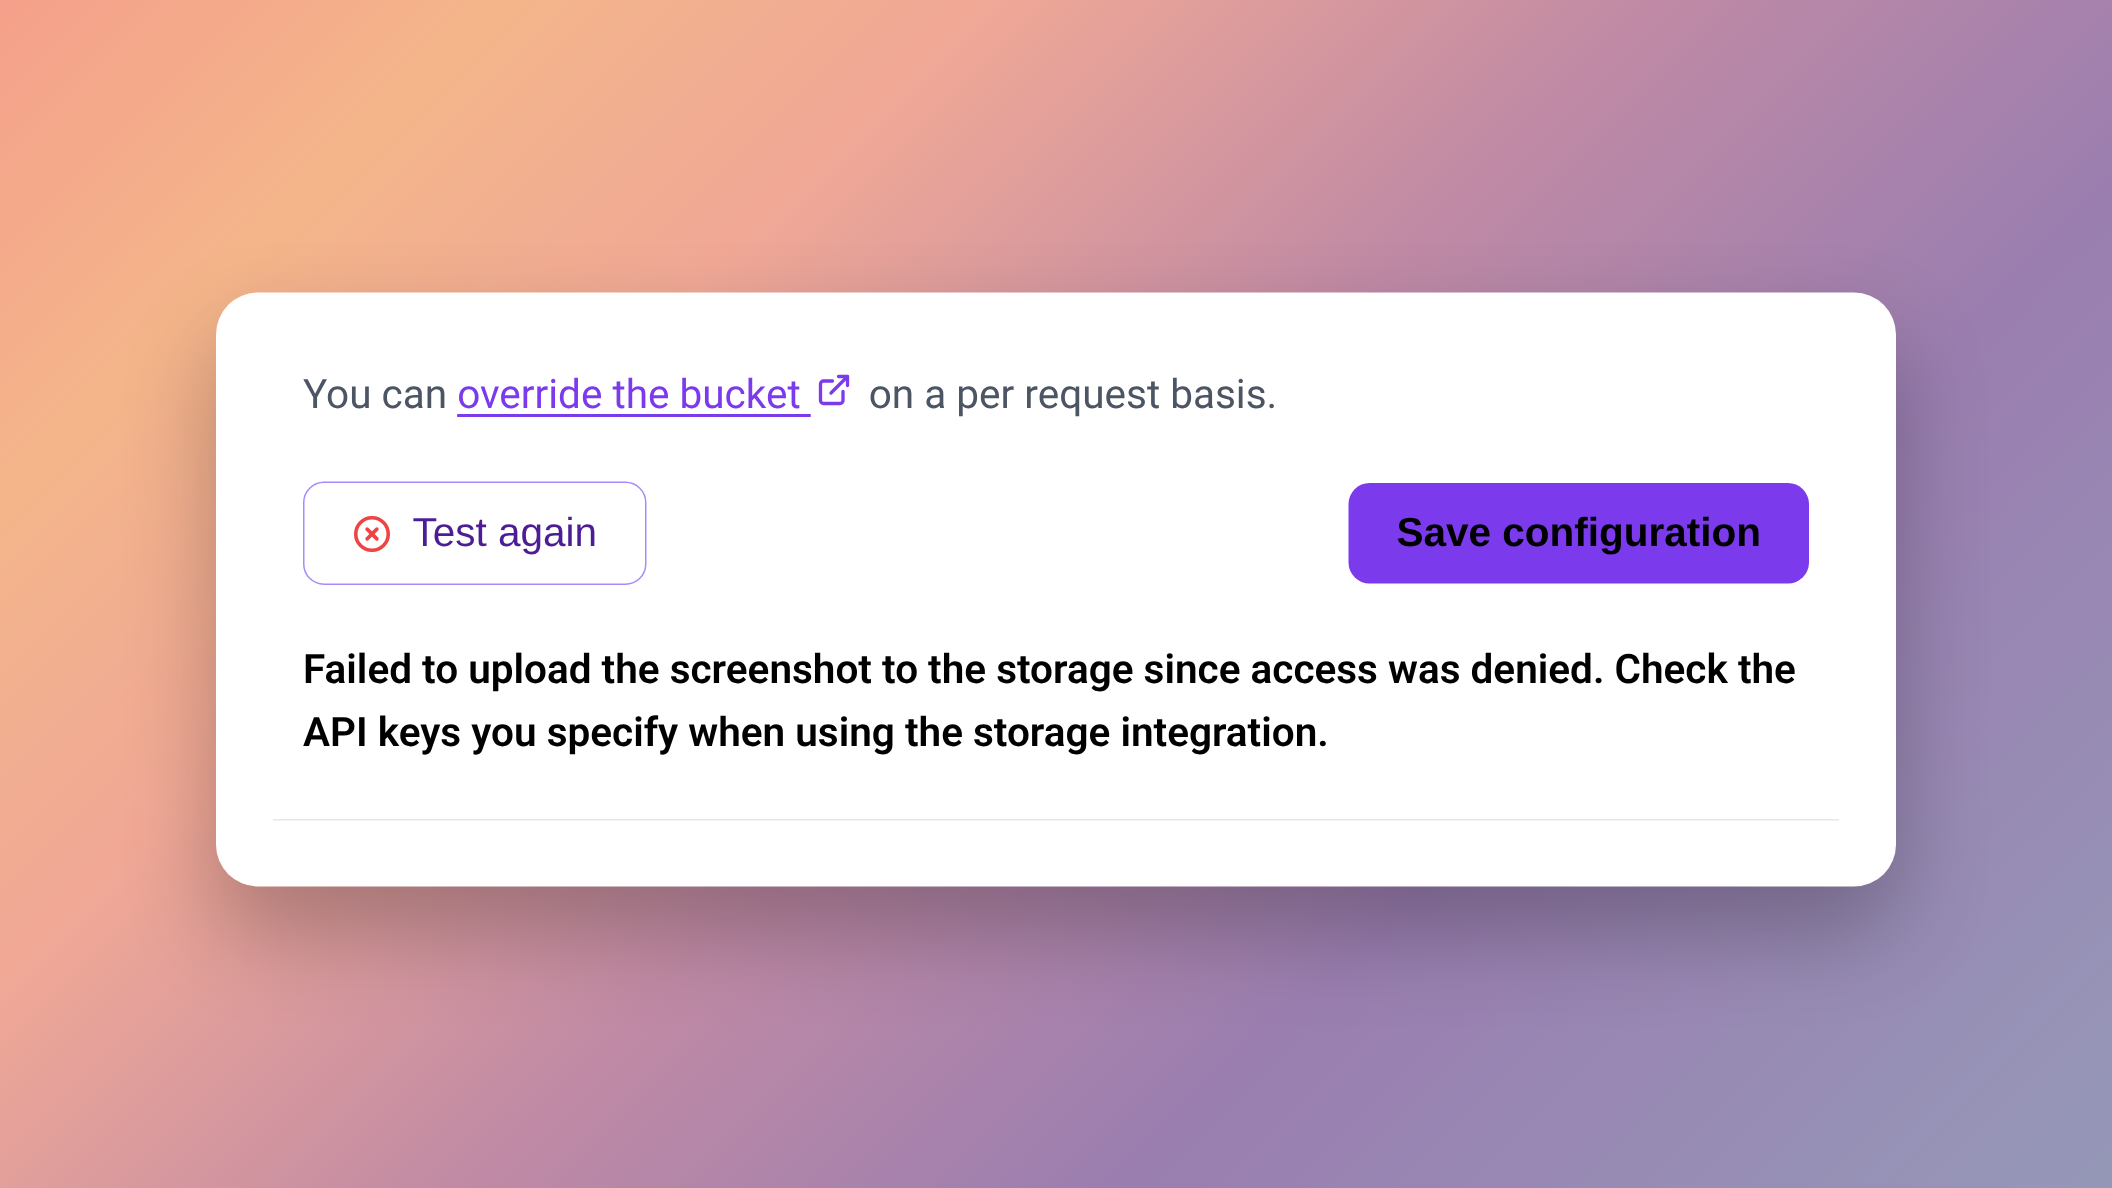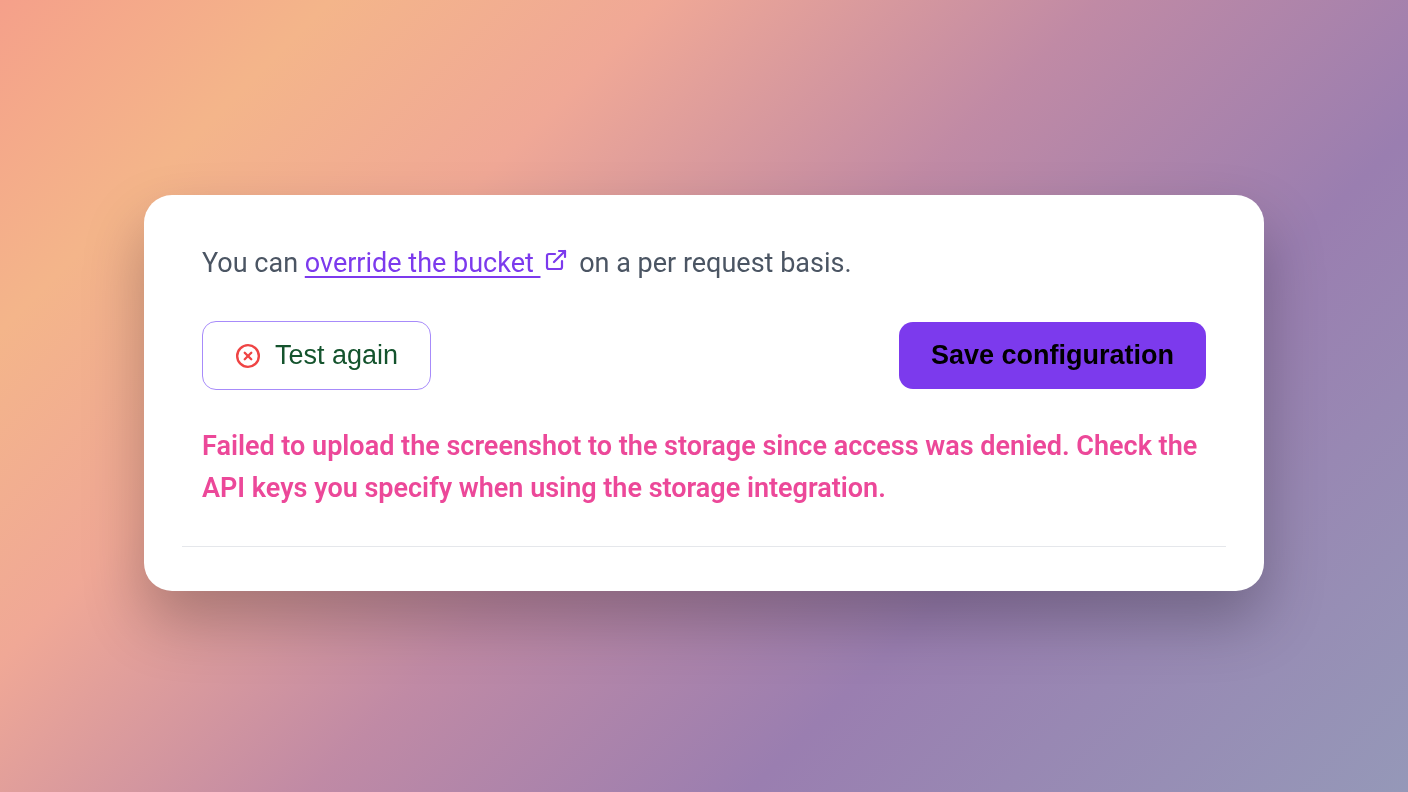--- a/index.html
+++ b/index.html
@@ -58,37 +58,37 @@
       padding: 18px 32px;
       border-radius: 14px;
       cursor: pointer;
       display: inline-flex;
       align-items: center;
       gap: 14px;
       border: none;
     }
     .btn-outline {
       background: #ffffff;
-      color: #14532d;
+      color: #4c1d95;
       border: 1.5px solid #a78bfa;
     }
     .btn-primary {
       background: #7c3aed;
       color: #000000;
       font-weight: 600;
     }
     .error-icon {
       display: inline-flex;
       align-items: center;
       justify-content: center;
     }
     .error-message {
       font-size: 27px;
       font-weight: 600;
-      color: #ec4899;
+      color: #000000;
       line-height: 1.55;
       margin-bottom: 36px;
     }
     .divider {
       border: none;
       border-top: 1px solid #e5e7eb;
       margin: 0 -20px;
     }
   </style>
 </head>

